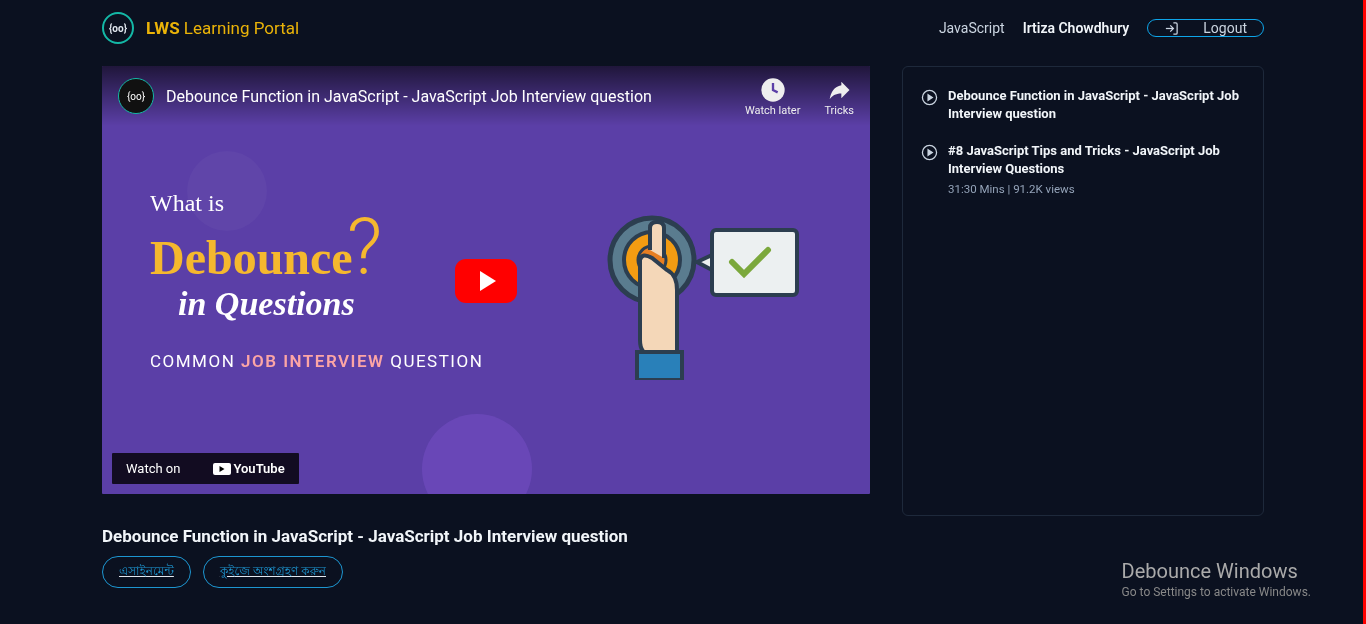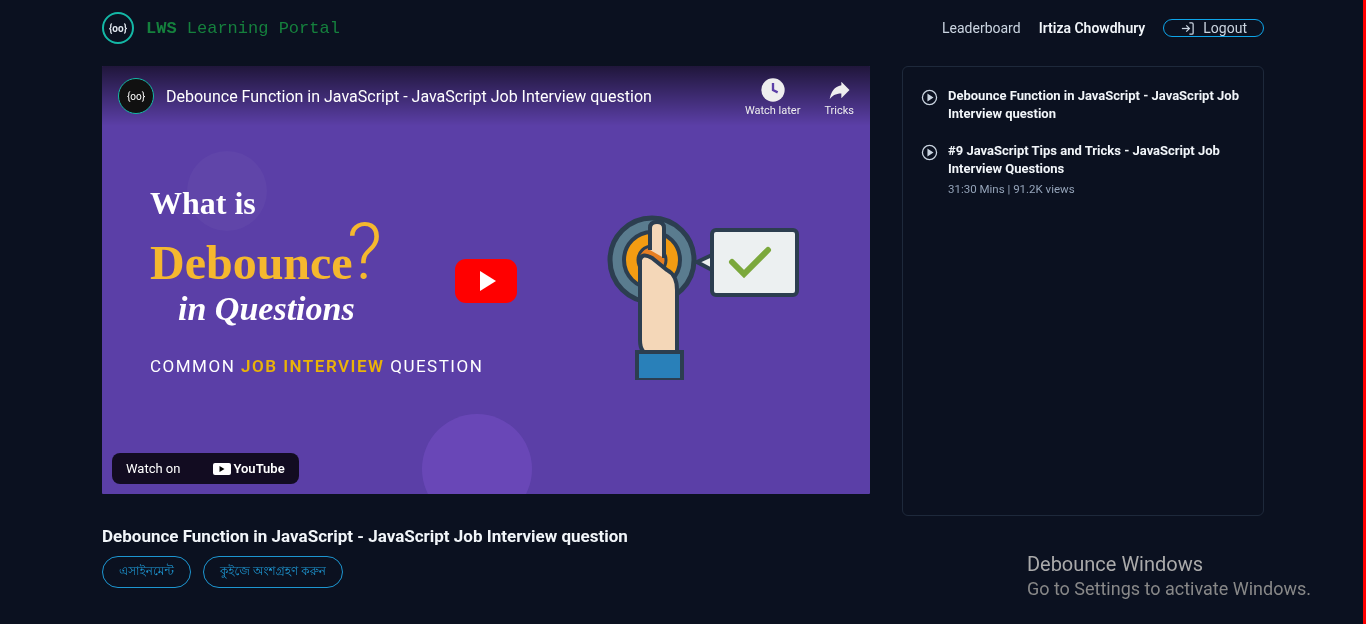--- a/index.html
+++ b/index.html
@@ -33,36 +33,35 @@
   justify-content: center;
   background: #0b1120;
 }
 .logo-inner {
   font-size: 10px;
   color: #e2e8f0;
   font-weight: bold;
 }
 .brand-name {
   font-size: 17px;
-  color: #15803d;
-  font-family: Liberation Mono, monospace;
+  color: #eab308;
 }
 .brand-name b { font-weight: 700; }
 .header-right {
   display: flex;
   align-items: center;
   gap: 18px;
   font-size: 14px;
 }
 .leaderboard-link { color: #cbd5e1; cursor: pointer; }
 .user-name { color: #f1f5f9; font-weight: 600; }
 .logout-btn {
   display: flex;
   align-items: center;
-  gap: 8px;
+  gap: 24px;
   border: 1px solid #0ea5e9;
   border-radius: 20px;
   padding: 0 16px;
   color: #cbd5e1;
   cursor: pointer;
   font-size: 14px;
 }
 .logout-btn svg { width: 15px; height: 15px; }
 .main {
   display: flex;
@@ -119,22 +118,22 @@
   top: 0; left: 0; right: 0; bottom: 0;
   display: flex;
   align-items: center;
   padding: 0 48px;
 }
 .video-text {
   color: #fff;
 }
 .video-text .line1 {
   font-family: Georgia, serif;
-  font-size: 32px;
-  font-weight: 700;
+  font-size: 24px;
+  font-weight: 400;
 }
 .video-text .line2 {
   font-family: Georgia, serif;
   font-size: 48px;
   font-weight: 800;
   color: #f5b82e;
   display: inline-block;
 }
 .qmark {
   display: inline-block;
@@ -149,21 +148,21 @@
   font-size: 34px;
   font-weight: 600;
   font-style: italic;
   margin-left: 28px;
 }
 .video-text .line4 {
   font-size: 17px;
   letter-spacing: 1.5px;
   margin-top: 28px;
 }
-.video-text .line4 .orange { color: #eab308; font-weight: 600; }
+.video-text .line4 .orange { color: #fca5a5; font-weight: 600; }
 .video-graphic {
   margin-left: auto;
   position: relative;
   width: 230px;
   height: 200px;
 }
 .play-btn {
   position: absolute;
   top: 50%; left: 50%;
   transform: translate(-50%, -48%);
@@ -182,21 +181,21 @@
   border-top: 10px solid transparent;
   border-bottom: 10px solid transparent;
   margin-left: 4px;
 }
 .yt-bottom {
   position: absolute;
   bottom: 10px; left: 10px;
   background: rgba(0,0,0,0.8);
   color: #fff;
   padding: 8px 14px;
-  border-radius: 8px;
+  border-radius: 1px;
   display: flex;
   align-items: center;
   gap: 10px;
   font-size: 13px;
   cursor: pointer;
 }
 .yt-logo {
   display: flex; align-items: center; gap: 2px;
   font-weight: 600;
   padding-left: 23px;
@@ -224,20 +223,21 @@
 }
 .video-date {
   font-size: 13px;
   color: #94a3b8;
   margin-top: 6px;
 }
 .action-buttons {
   display: flex;
   gap: 12px;
   margin-top: 10px;
+  text-decoration: underline;
 }
 .pill-btn {
   border: 1px solid #1d96d1;
   border-radius: 18px;
   padding: 5px 16px;
   font-size: 12px;
   color: #1d96d1;
   cursor: pointer;
 }
 .sidebar {
@@ -287,36 +287,36 @@
   background: #ff0000;
 }
 .watermark {
   position: absolute;
   right: 55px;
   bottom: 25px;
   text-align: left;
   color: #8a8a8a;
 }
 .watermark .w1 { font-size: 20px; color: #aaa; }
-.watermark .w2 { font-size: 18px; color: #888; margin-top: 2px; }
+.watermark .w2 { font-size: 12px; color: #888; margin-top: 2px; }
 </style>
 </head>
 <body>
 
 <div class="header">
   <div class="logo-group">
     <div class="logo-circle">
       <span class="logo-inner">{oo}</span>
     </div>
     <div class="brand-name">
       <b>LWS</b><span> Learning Portal</span>
     </div>
   </div>
   <div class="header-right">
-    <span class="leaderboard-link">Leaderboard</span>
+    <span class="leaderboard-link">JavaScript</span>
     <span class="user-name">Irtiza Chowdhury</span>
     <div class="logout-btn">
       <svg viewBox="0 0 24 24" fill="none" stroke="#cbd5e1" stroke-width="2">
         <path d="M15 3h4a2 2 0 0 1 2 2v14a2 2 0 0 1-2 2h-4"></path>
         <polyline points="10 17 15 12 10 7"></polyline>
         <line x1="15" y1="12" x2="3" y2="12"></line>
       </svg>
       <span>Logout</span>
     </div>
   </div>
@@ -402,21 +402,21 @@
       </div>
     </div>
     <div class="sidebar-item">
       <div class="play-icon">
         <svg viewBox="0 0 24 24" fill="none" stroke="#cbd5e1" stroke-width="1.8">
             <circle cx="12" cy="12" r="10"></circle>
             <polygon points="10,8 16,12 10,16" fill="#cbd5e1"></polygon>
           </svg>
       </div>
       <div class="sidebar-item-content">
-        <div class="sidebar-item-title">#9 JavaScript Tips and Tricks - JavaScript Job Interview Questions</div>
+        <div class="sidebar-item-title">#8 JavaScript Tips and Tricks - JavaScript Job Interview Questions</div>
         <div class="sidebar-item-meta">31:30 Mins | 91.2K views</div>
       </div>
     </div>
   </div>
 </div>
 
 <div class="red-bar"></div>
 
 <div class="watermark">
   <div class="w1">Debounce Windows</div>

